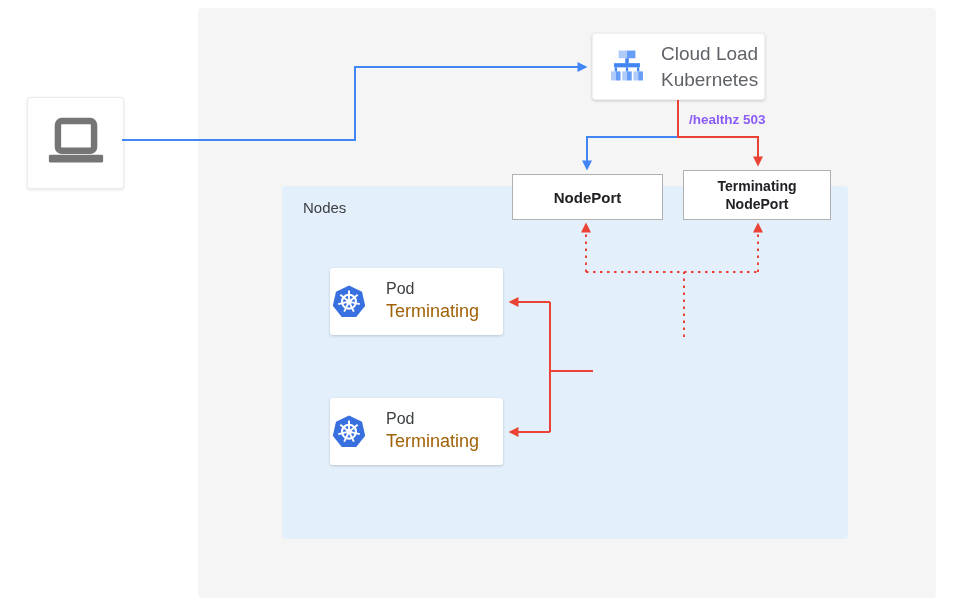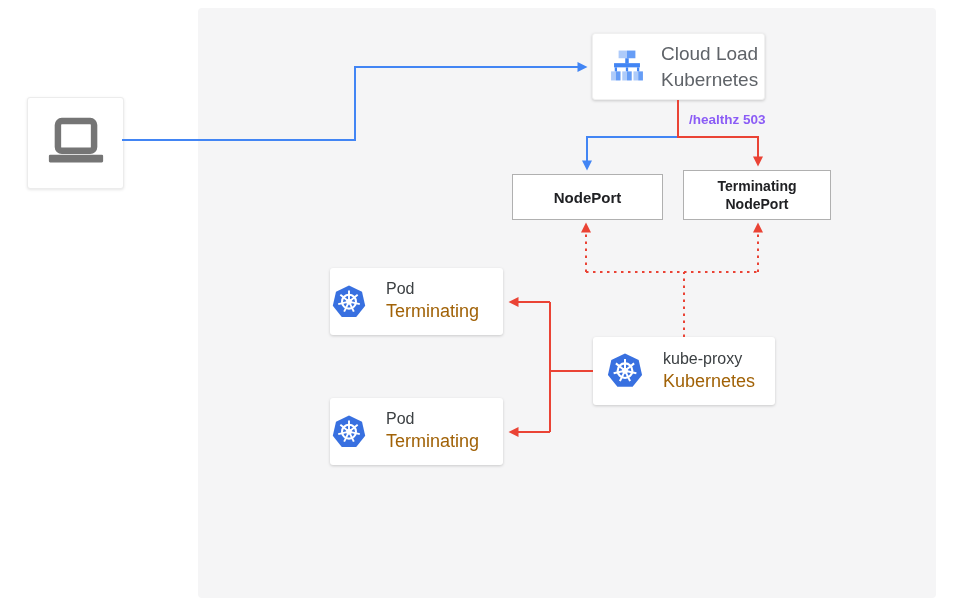--- a/index.html
+++ b/index.html
@@ -44,20 +44,23 @@
   .red-line{stroke:#ea4335;stroke-width:2;fill:none;}
   .red-dotted{stroke:#ea4335;stroke-width:2;fill:none;stroke-dasharray:2.5 4.5;}
 </style>
 </head>
 <body>
 
 <div class="stage">
 
   <div class="canvas-bg"></div>
 
+  <div class="nodes-box">
+    <div class="nodes-label">Nodes</div>
+  </div>
 
   <div class="card laptop-card">
     <svg width="62" height="52" viewBox="0 0 48 40">
       <rect x="10" y="3" width="28" height="23" rx="3" fill="none" stroke="#757575" stroke-width="5"></rect>
       <rect x="3" y="29" width="42" height="6" rx="1" fill="#757575"></rect>
     </svg>
   </div>
 
   <div class="card clb-card">
     <svg width="42" height="42" viewBox="0 0 24 24">
@@ -127,40 +130,20 @@
       </g>
       <circle cx="12" cy="11.8" r="4.4" fill="none" stroke="#ffffff" stroke-width="1.3"></circle>
       <circle cx="12" cy="11.8" r="1.8" fill="#ffffff"></circle>
     </svg>
     <div>
       <div class="entity-title">Pod</div>
       <div class="entity-sub">Terminating</div>
     </div>
   </div>
 
-  <div class="card kproxy">
-    <svg width="40" height="40" viewBox="0 0 24 24">
-      <polygon points="12,1.5 3.79,5.45 1.76,14.34 7.44,21.46 16.56,21.46 22.24,14.34 20.21,5.46" fill="#3870e0"></polygon>
-      <g stroke="#ffffff" stroke-width="1.2">
-        <line x1="12" y1="11.8" x2="12" y2="4.8"></line>
-        <line x1="12" y1="11.8" x2="6.53" y2="7.43"></line>
-        <line x1="12" y1="11.8" x2="5.18" y2="13.36"></line>
-        <line x1="12" y1="11.8" x2="8.96" y2="18.11"></line>
-        <line x1="12" y1="11.8" x2="15.04" y2="18.11"></line>
-        <line x1="12" y1="11.8" x2="18.82" y2="13.36"></line>
-        <line x1="12" y1="11.8" x2="17.47" y2="7.43"></line>
-      </g>
-      <circle cx="12" cy="11.8" r="4.4" fill="none" stroke="#ffffff" stroke-width="1.3"></circle>
-      <circle cx="12" cy="11.8" r="1.8" fill="#ffffff"></circle>
-    </svg>
-    <div>
-      <div class="entity-title">kube-proxy</div>
-      <div class="entity-sub">Kubernetes</div>
-    </div>
-  </div>
 
   <svg class="overlay">
     <defs>
       <marker id="arrow-blue" viewBox="0 0 10 10" refX="7.5" refY="5" markerWidth="6" markerHeight="5" orient="auto">
         <path d="M 0 0 L 10 5 L 0 10 z" fill="#4285f4"></path>
       </marker>
       <marker id="arrow-red" viewBox="0 0 10 10" refX="7.5" refY="5" markerWidth="6" markerHeight="5" orient="auto">
         <path d="M 0 0 L 10 5 L 0 10 z" fill="#ea4335"></path>
       </marker>
     </defs>

